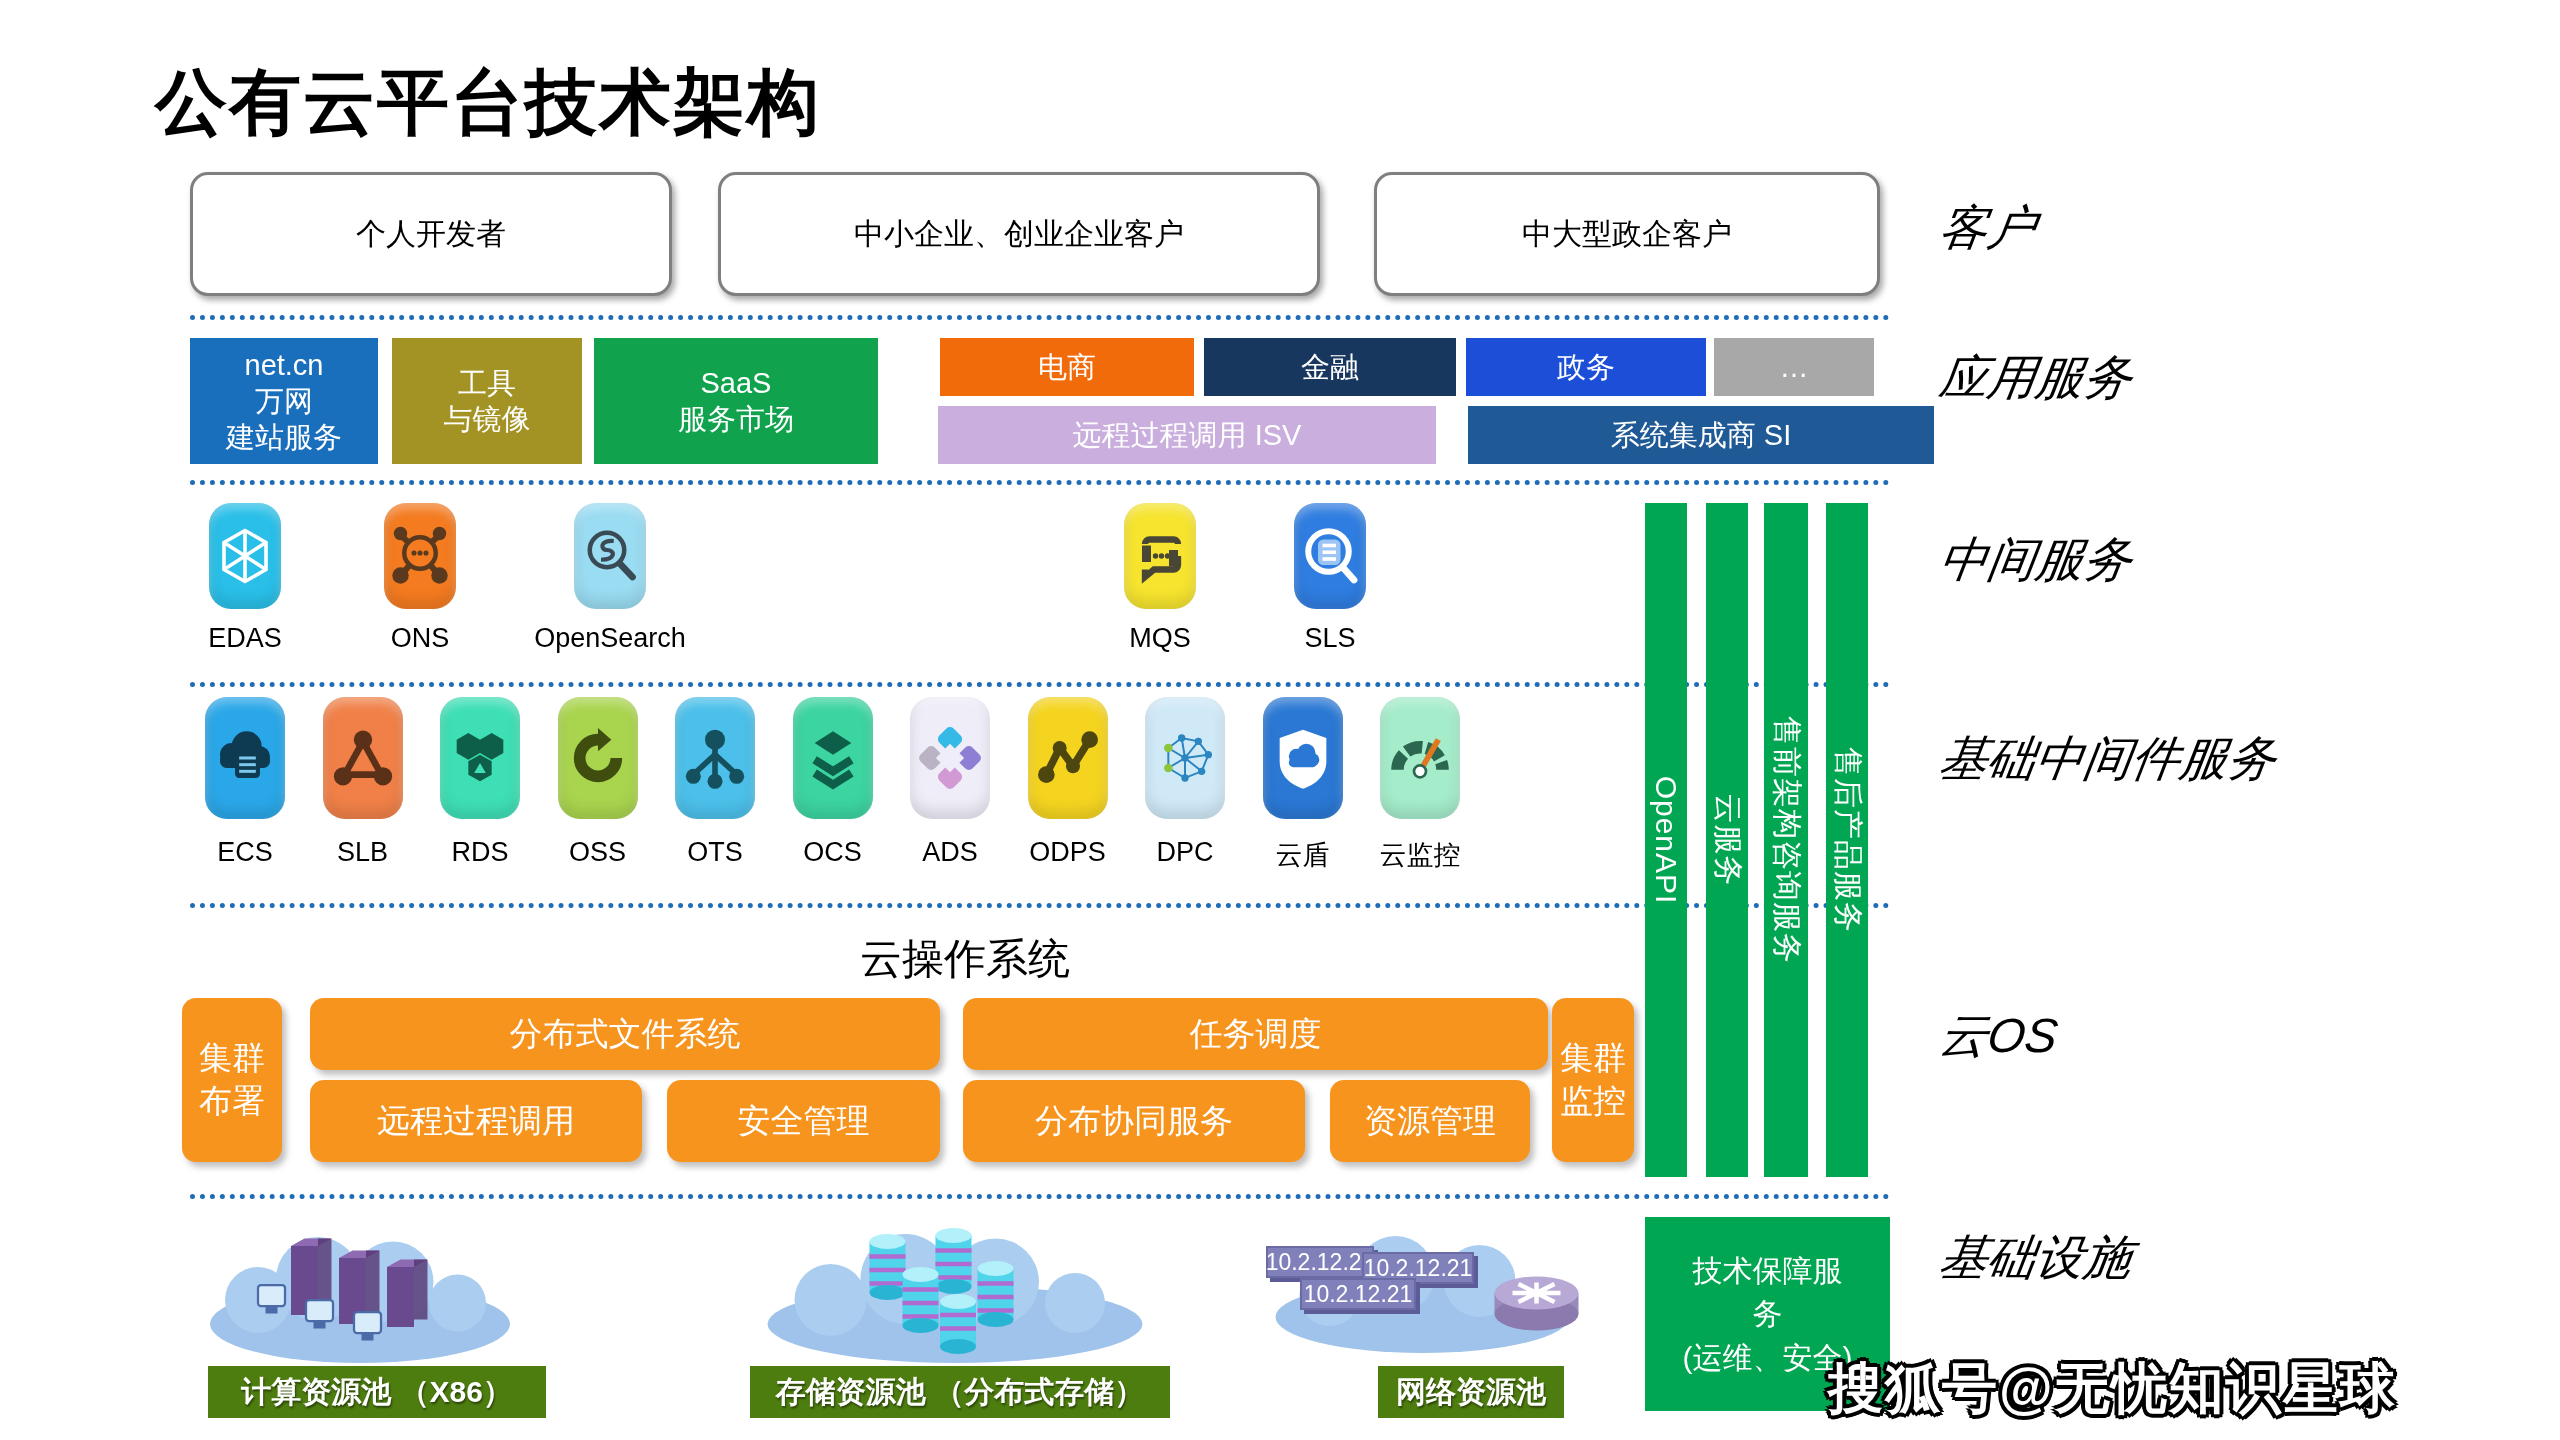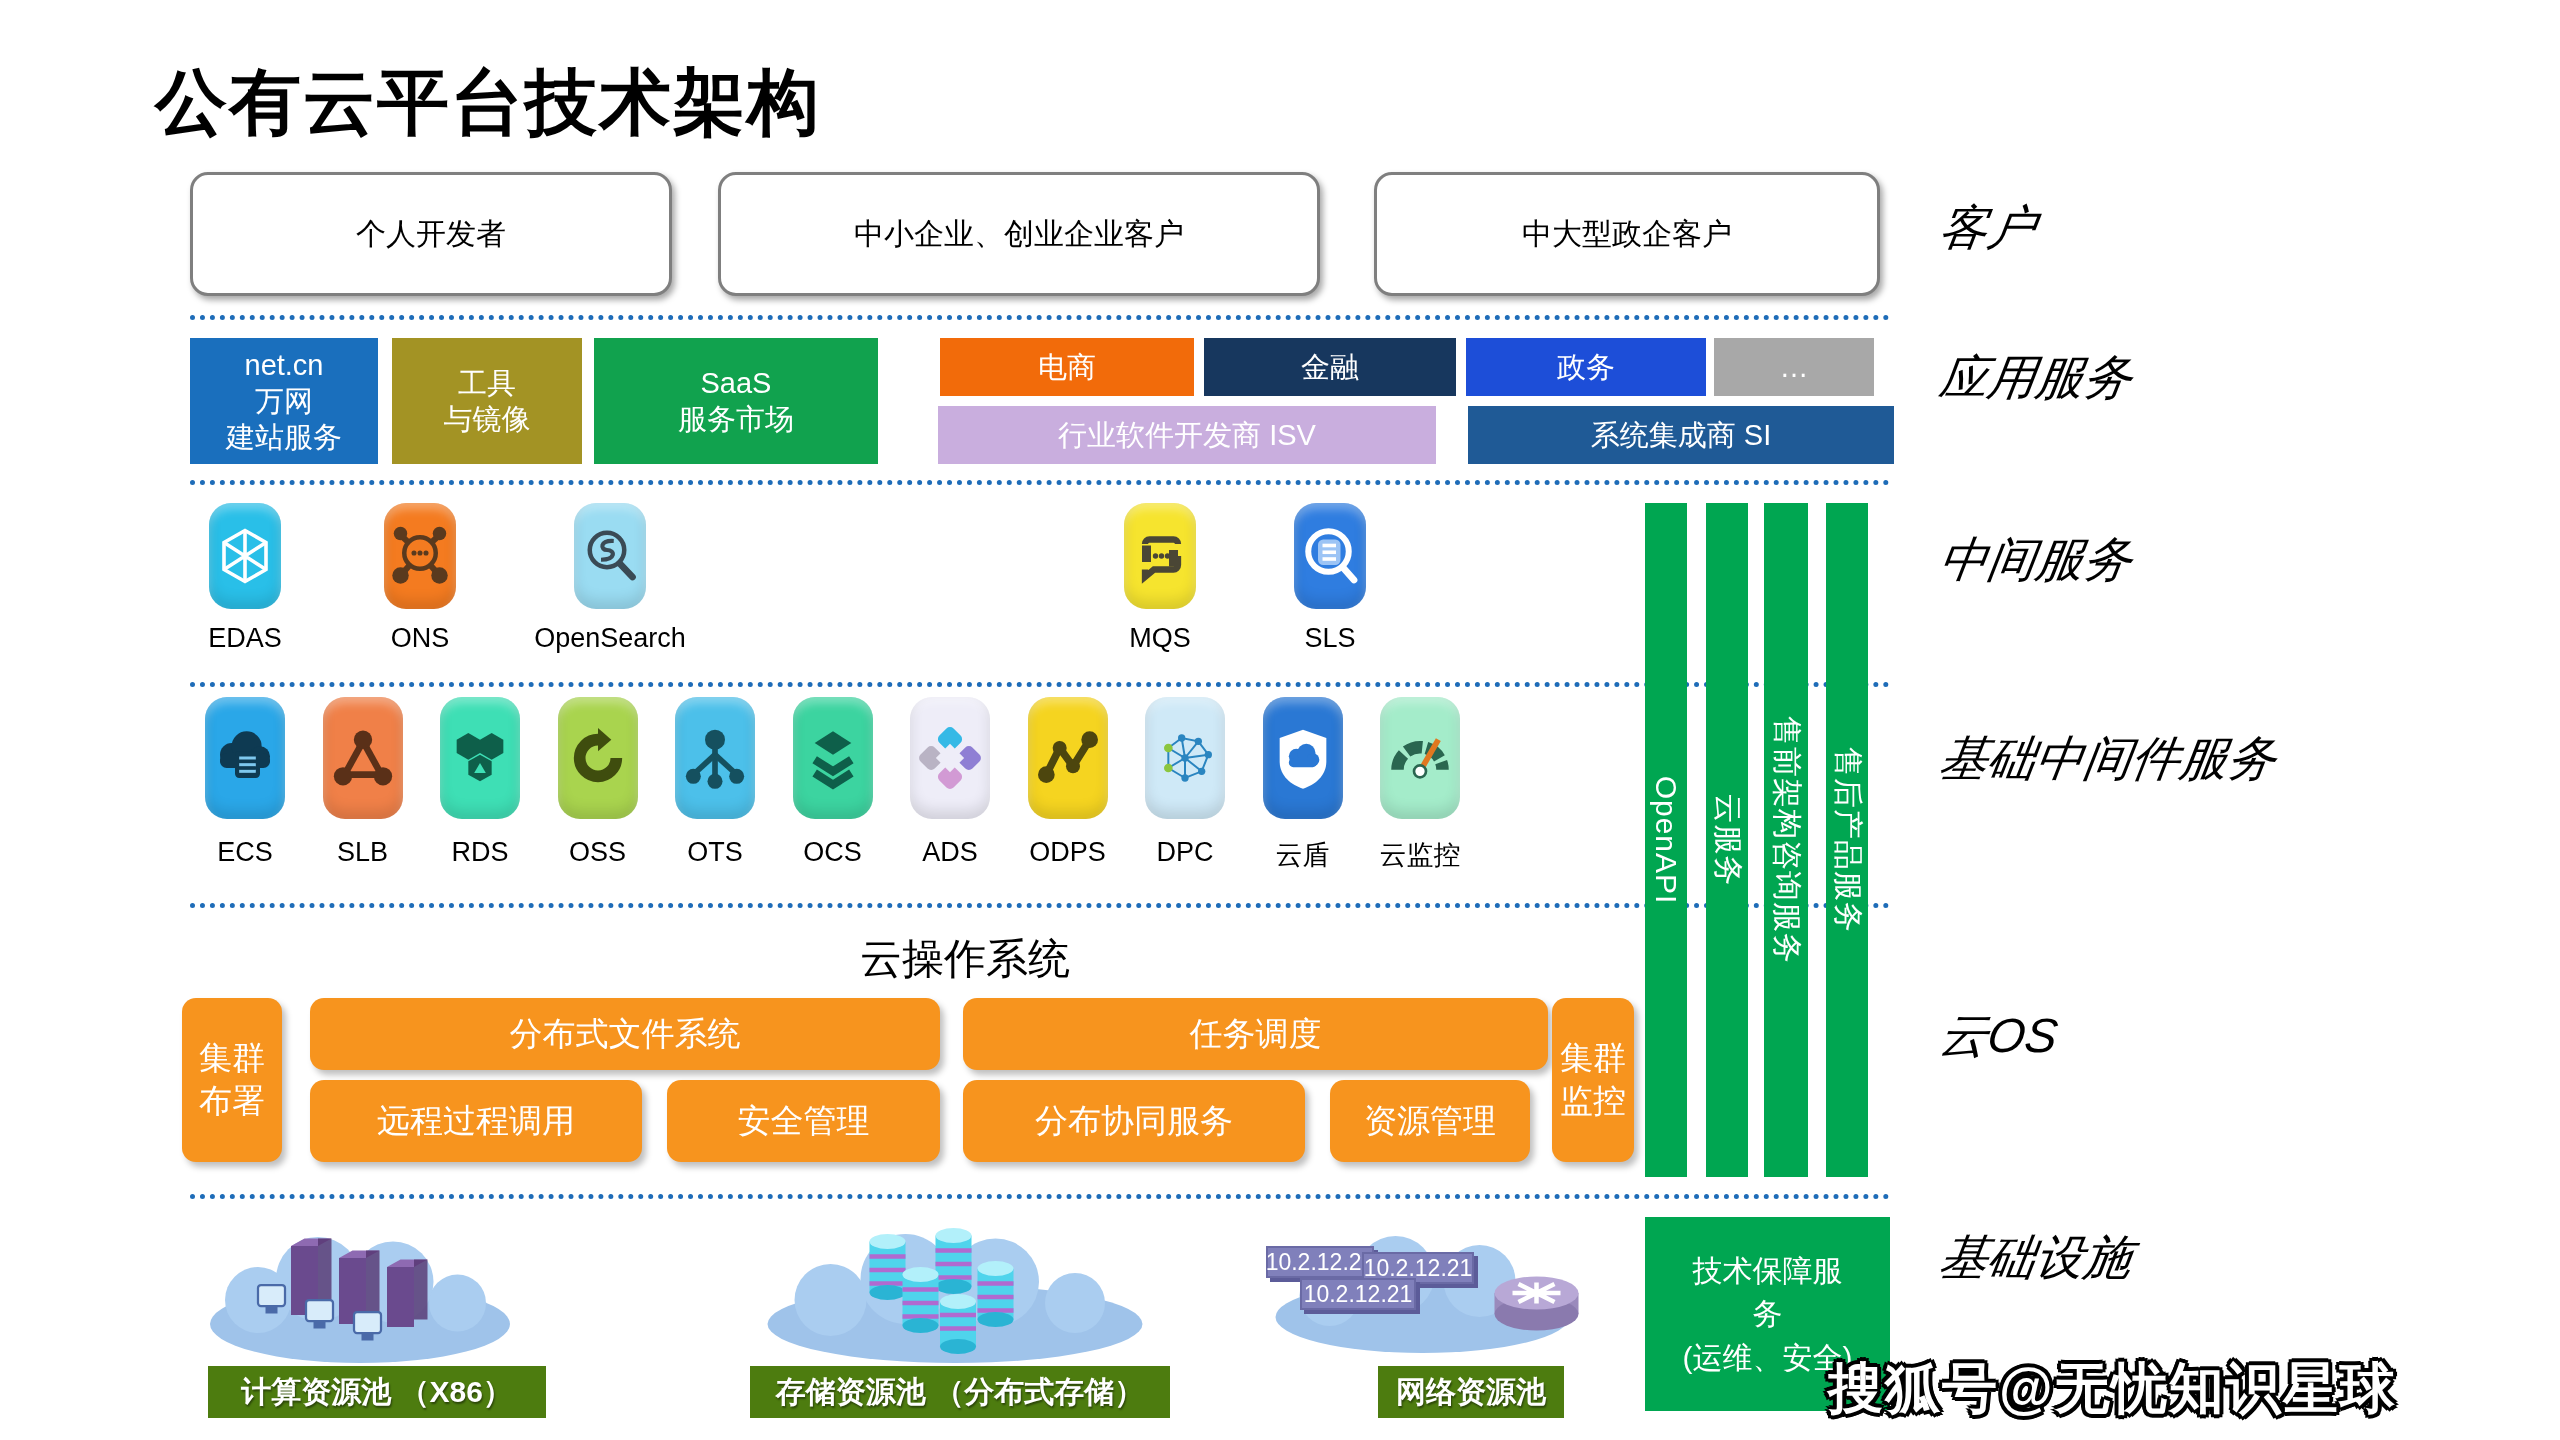--- a/index.html
+++ b/index.html
@@ -74,22 +74,22 @@
 万网
 建站服务</div>
   <div class="abs appbox c-tools" style="left:392px;top:338px;width:190px;height:126px;">工具
 与镜像</div>
   <div class="abs appbox c-saas" style="left:594px;top:338px;width:284px;height:126px;">SaaS
 服务市场</div>
   <div class="abs appbox c-ec" style="left:940px;top:338px;width:254px;height:58px;">电商</div>
   <div class="abs appbox c-fin" style="left:1204px;top:338px;width:252px;height:58px;">金融</div>
   <div class="abs appbox c-gov" style="left:1466px;top:338px;width:240px;height:58px;">政务</div>
   <div class="abs appbox c-more" style="left:1714px;top:338px;width:160px;height:58px;">…</div>
-  <div class="abs appbox c-isv" style="left:938px;top:406px;width:498px;height:58px;">行业软件开发商 ISV</div>
-  <div class="abs appbox c-si" style="left:1468px;top:406px;width:426px;height:58px;">系统集成商 SI</div>
+  <div class="abs appbox c-isv" style="left:938px;top:406px;width:498px;height:58px;">远程过程调用 ISV</div>
+  <div class="abs appbox c-si" style="left:1468px;top:406px;width:466px;height:58px;">系统集成商 SI</div>
 
   <div id="midrow">
       <div class="abs" style="left: 135px; top: 503px; width: 220px; display: flex; flex-direction: column; align-items: center;">
         <div class="svc-icon" style="width: 72px; height: 106px; background: rgb(41, 191, 232);"><svg width="72" height="106" viewBox="0 0 48 48" preserveAspectRatio="xMidYMid meet">
             <g stroke="#fff" stroke-width="2.4" fill="none">
               <path d="M24 7 L38 15 V33 L24 41 L10 33 V15 Z"></path>
               <path d="M24 24 L24 7 M24 24 L38 33 M24 24 L10 33 M24 24 L38 15 M24 24 L10 15 M24 24 L24 41"></path>
             </g>
           </svg></div>
         <div class="icon-label" style="margin-top: 14px;">EDAS</div>

